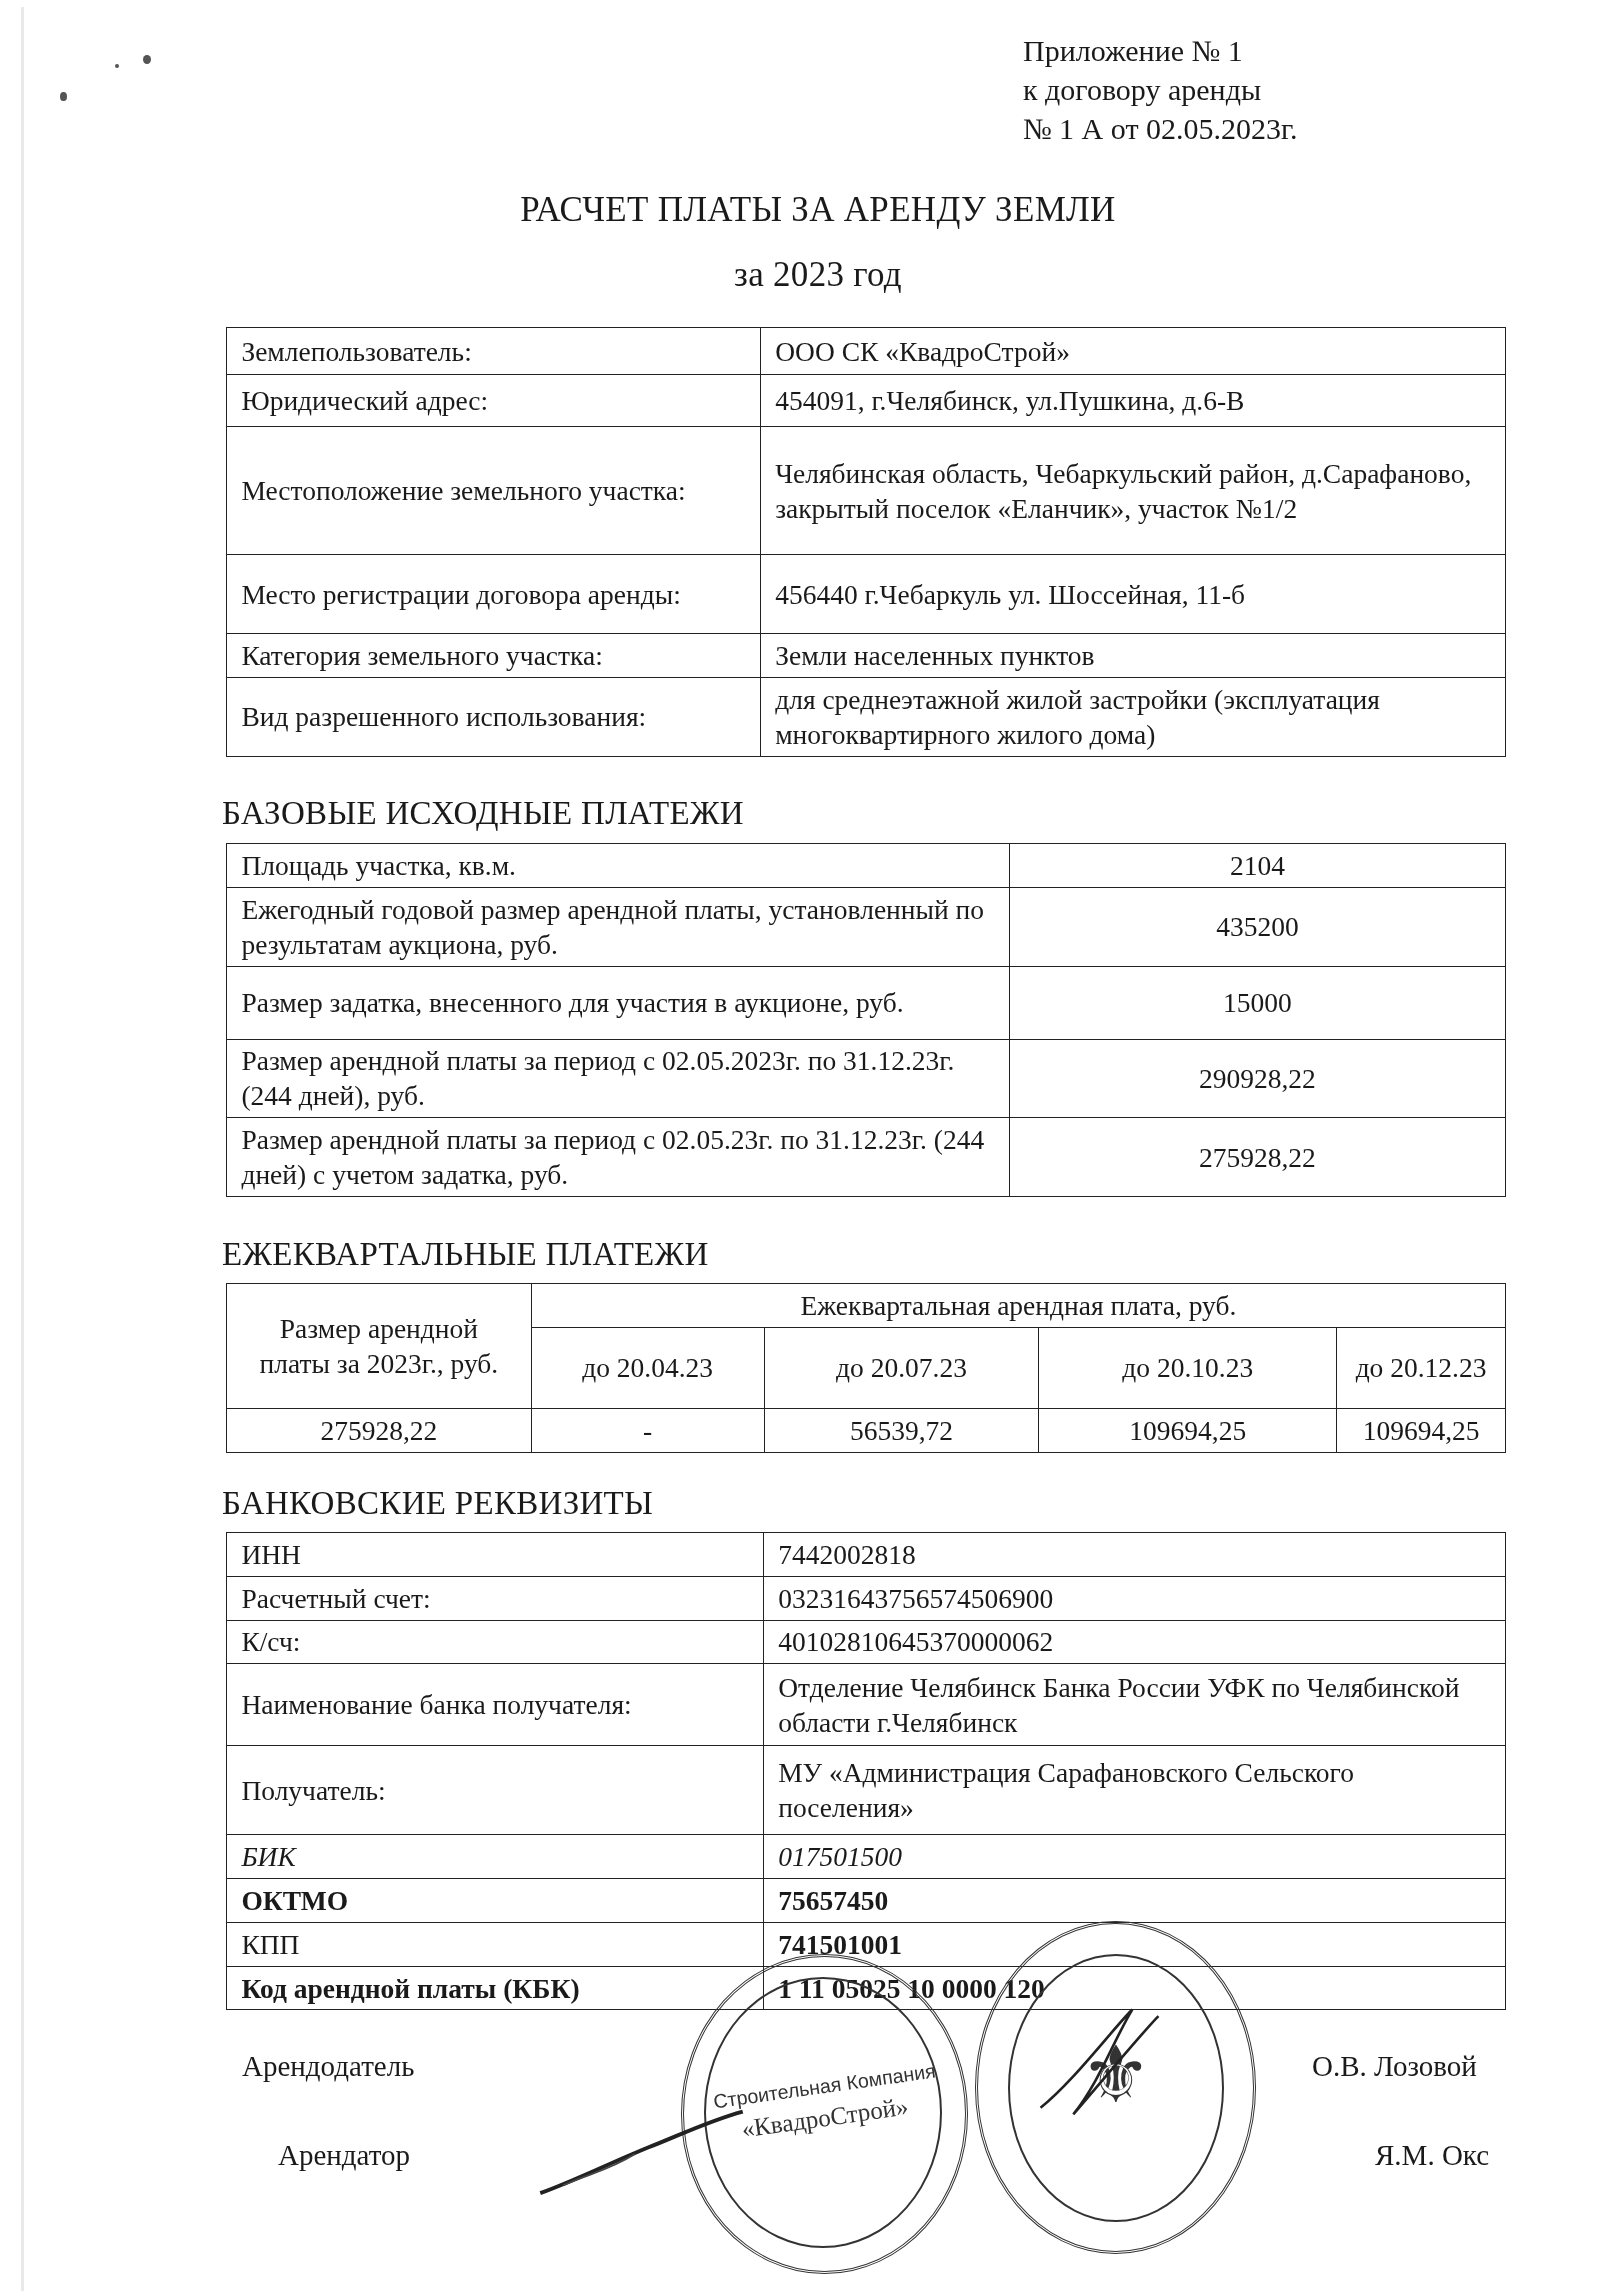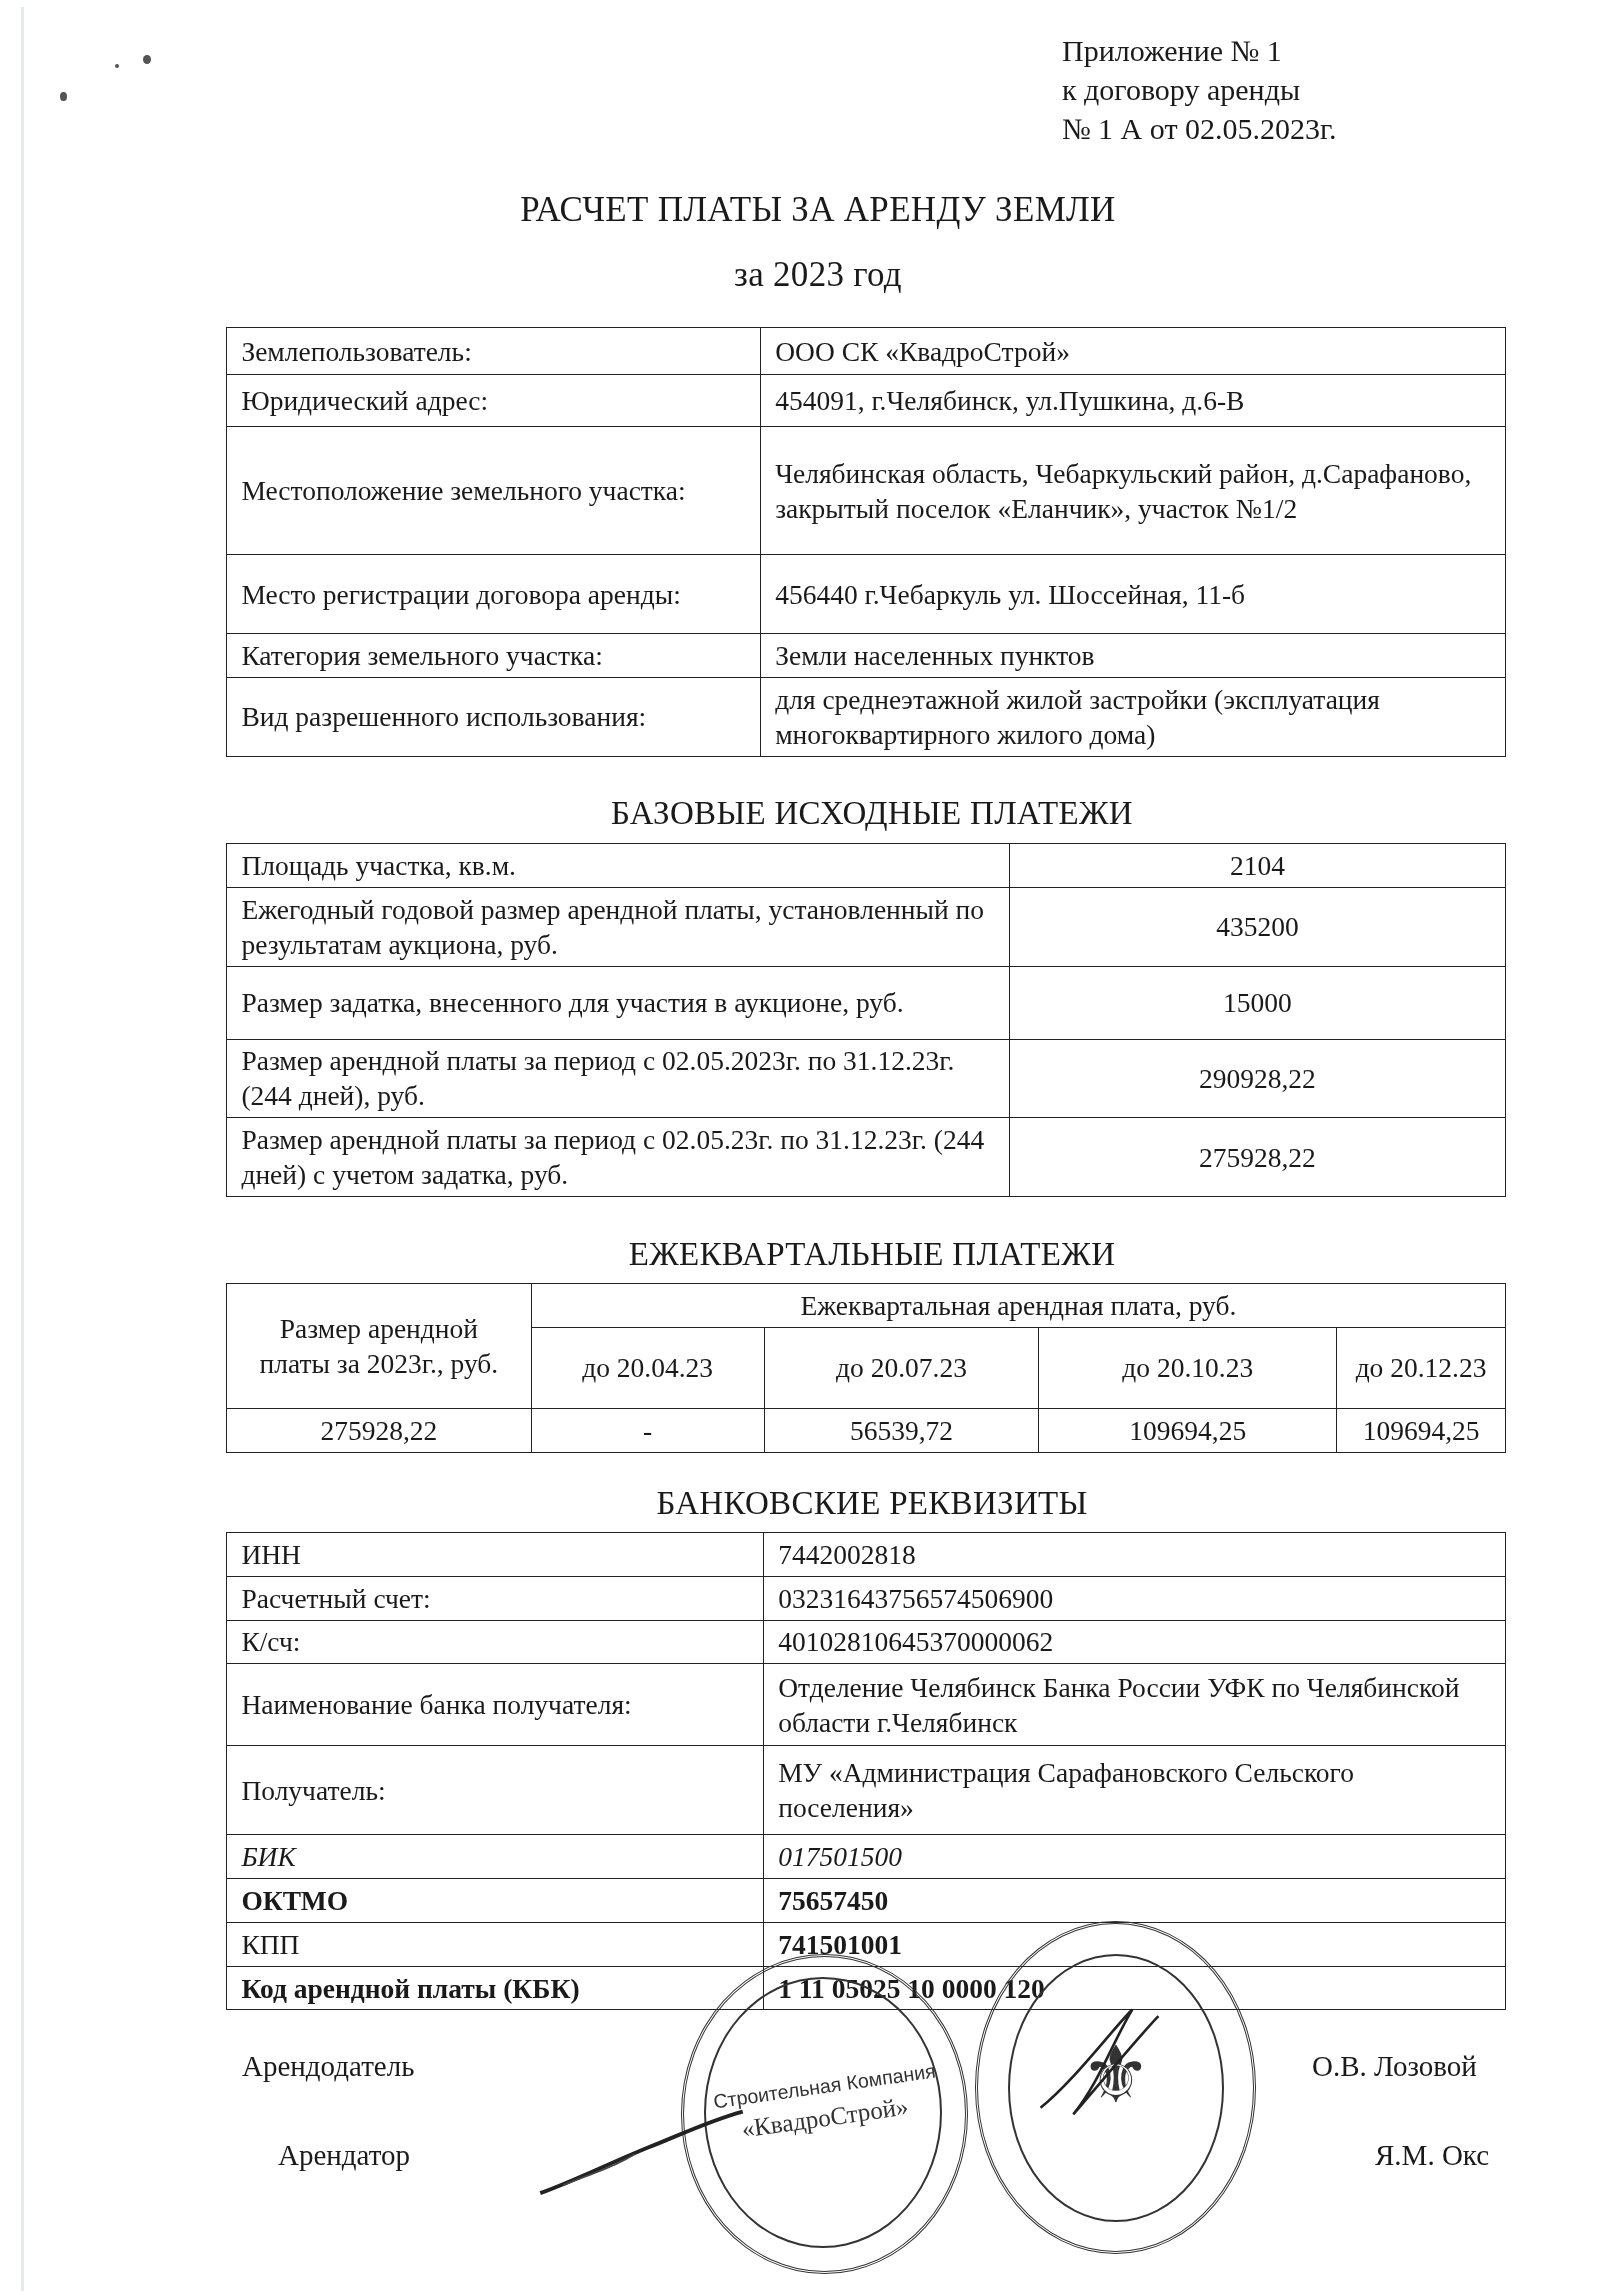--- a/index.html
+++ b/index.html
@@ -4,30 +4,30 @@
 <style>
   html, body { margin: 0; padding: 0; background: #ffffff; }
   body {
     width: 1623px; height: 2295px; position: relative; overflow: hidden;
     font-family: "Liberation Serif", "DejaVu Serif", serif;
     color: #1a1a1a;
   }
   .scan-edge { position: absolute; left: 21px; top: 6.5px; width: 2.6px; height: 2284px; background: #e6eaea; }
   .speck { position: absolute; background: #555; border-radius: 50%; }
 
-  .appendix { position: absolute; left: 1062px; top: 31px; font-size: 30px; line-height: 39px; }
+  .appendix { position: absolute; left: 1023px; top: 31px; font-size: 30px; line-height: 39px; }
   .title { position: absolute; left: 0; width: 1767px; text-align: center; font-size: 35px; letter-spacing: 0.3px; }
   .main-title { top: 190px; left: -851px; width: 3338px; }
   .sub-title  { top: 255px; left: -851px; width: 3338px; }
 
   table.doc { position: absolute; border-collapse: collapse; font-size: 27.5px; line-height: 35px; }
   table.doc td { border: 1.3px solid #222; padding: 3.9px 14.4px; vertical-align: middle; }
   table.doc td.c { text-align: center; }
 
-  .section-heading { position: absolute; left: 232px; width: 1280px; text-align: center; font-size: 33px; letter-spacing: 0.3px; }
+  .section-heading { position: absolute; left: 222px; width: 1280px; text-align: left; font-size: 33px; letter-spacing: 0.3px; }
 
   #info-table { left: 226px; top: 327px; width: 1280px; }
   #info-table td.k { width: 504px; }
   #base-table { left: 226px; top: 843px; width: 1280px; }
   #base-table td.k { width: 753px; }
   #bank-table { left: 226px; top: 1532px; width: 1280px; }
   #bank-table td.k { width: 507px; }
   .bold { font-weight: bold; }
 
   .sign-label { position: absolute; font-size: 29px; }

